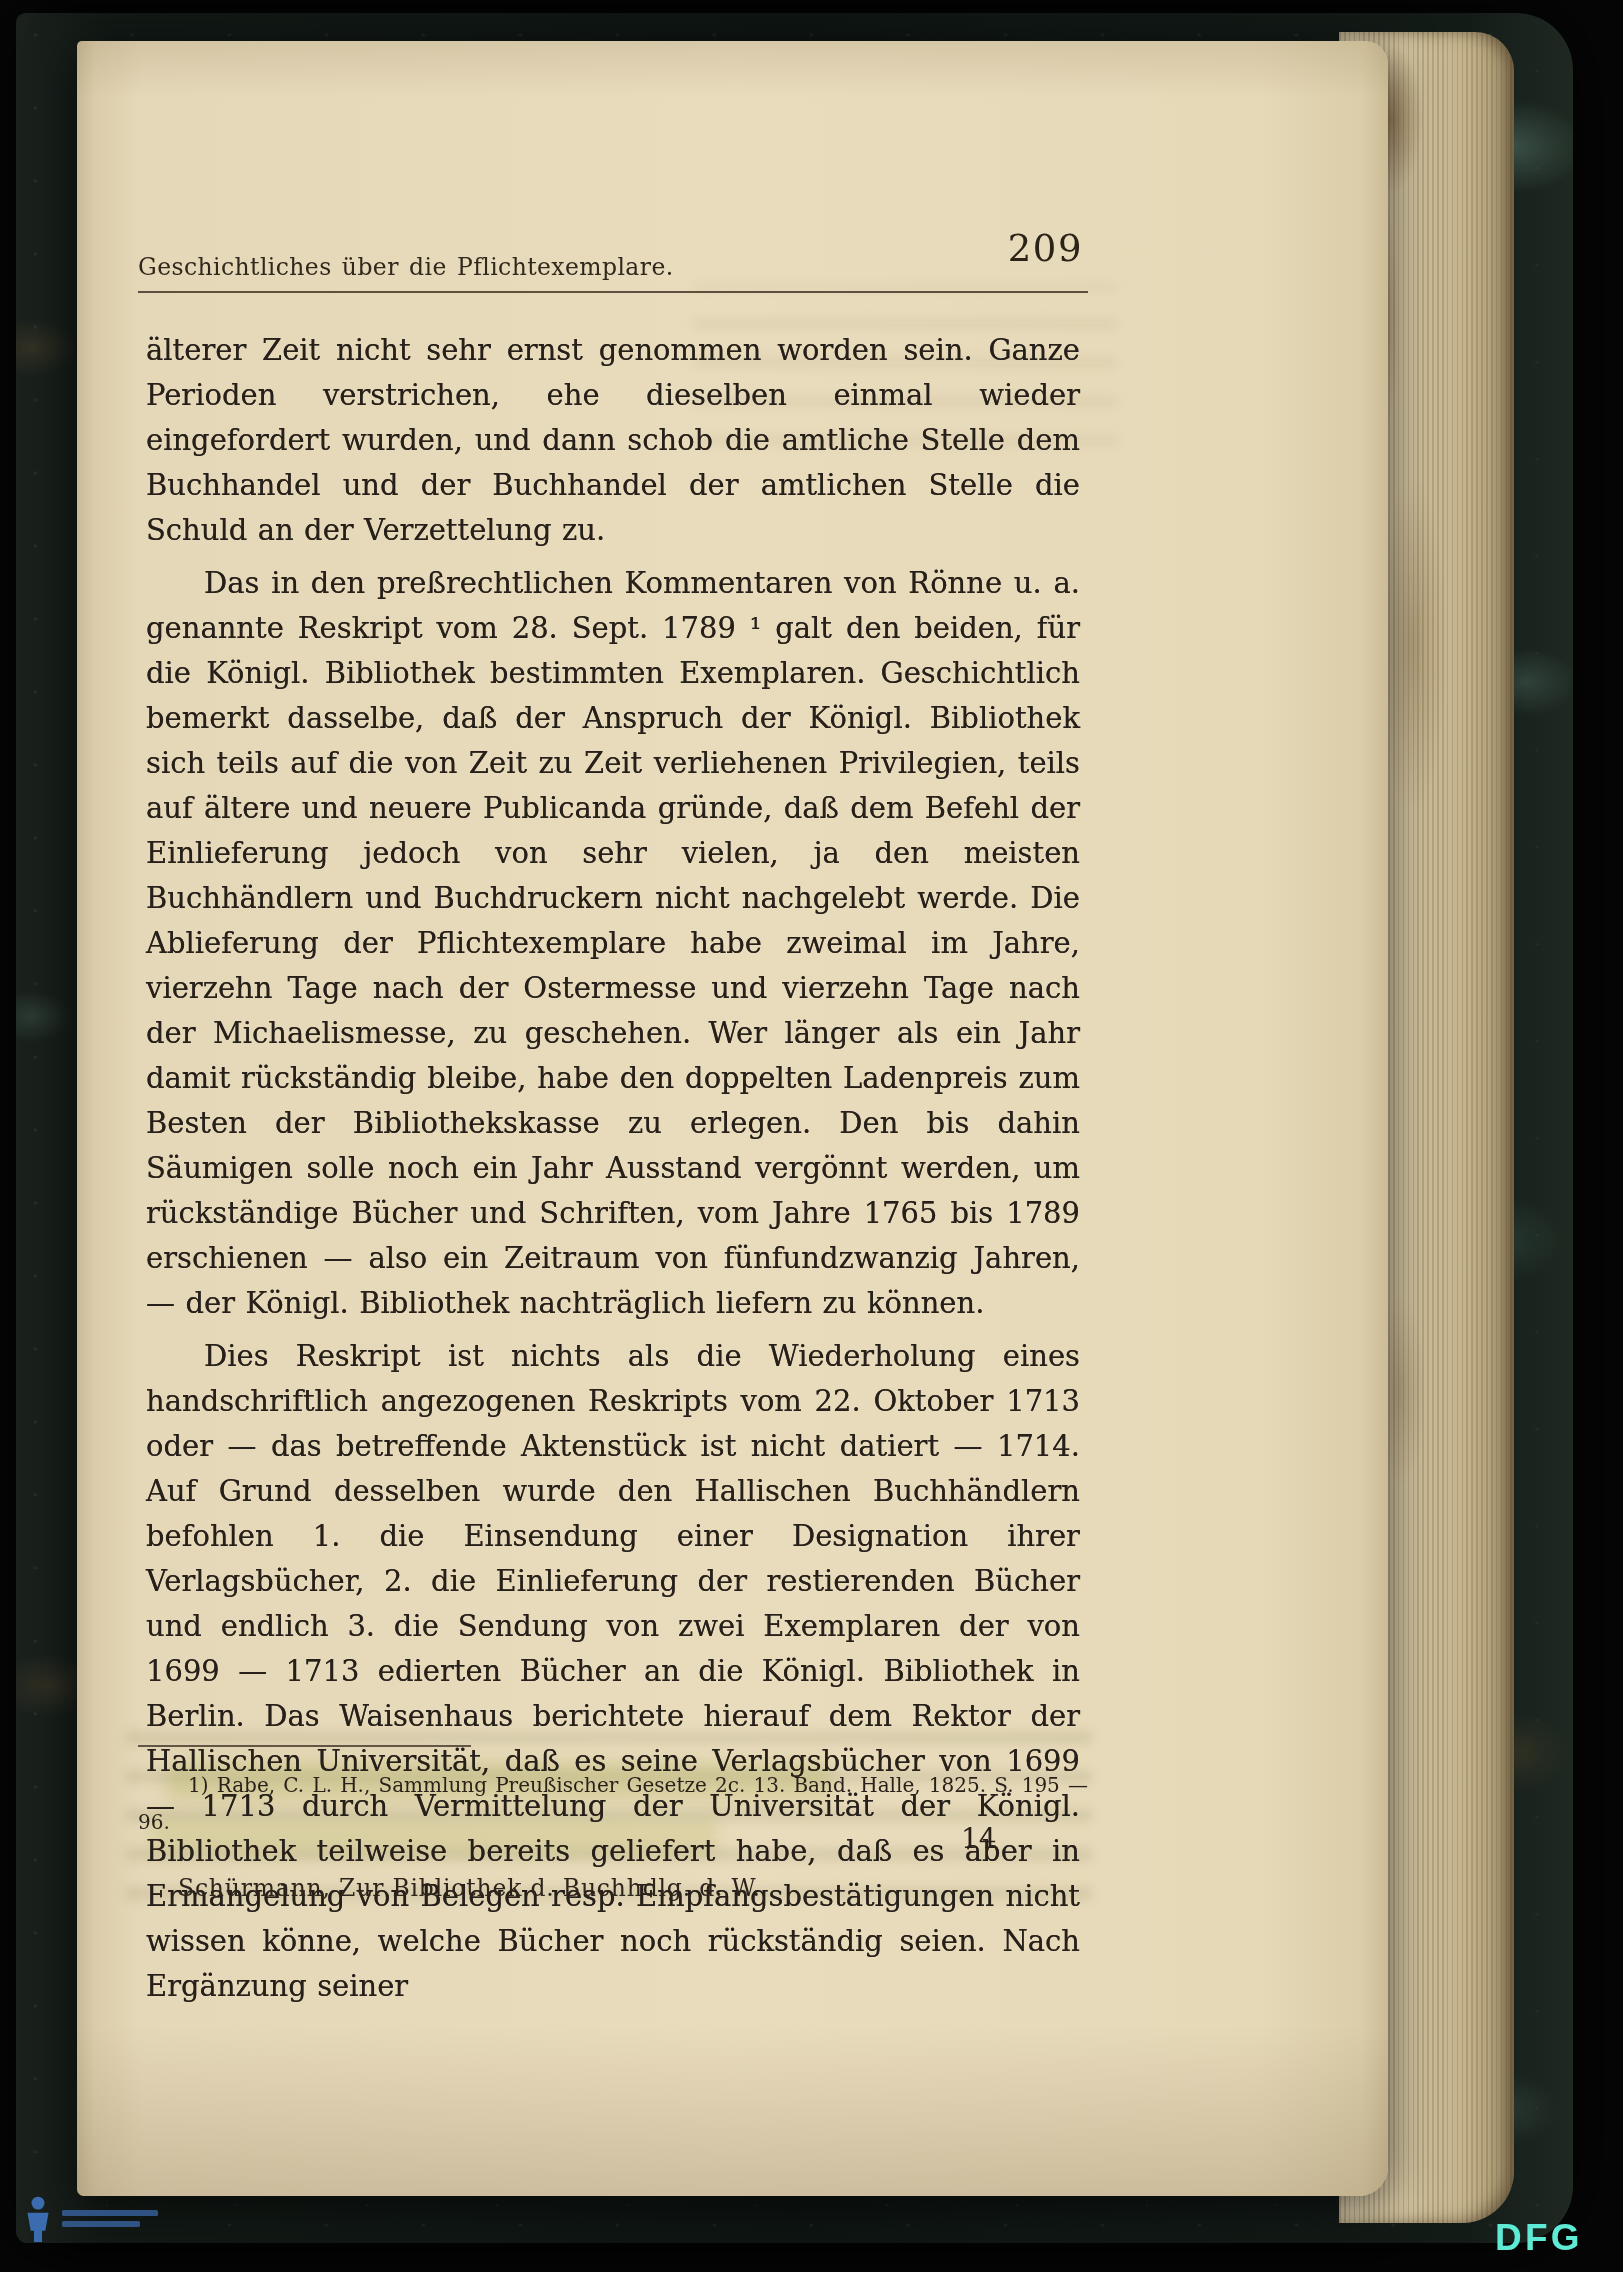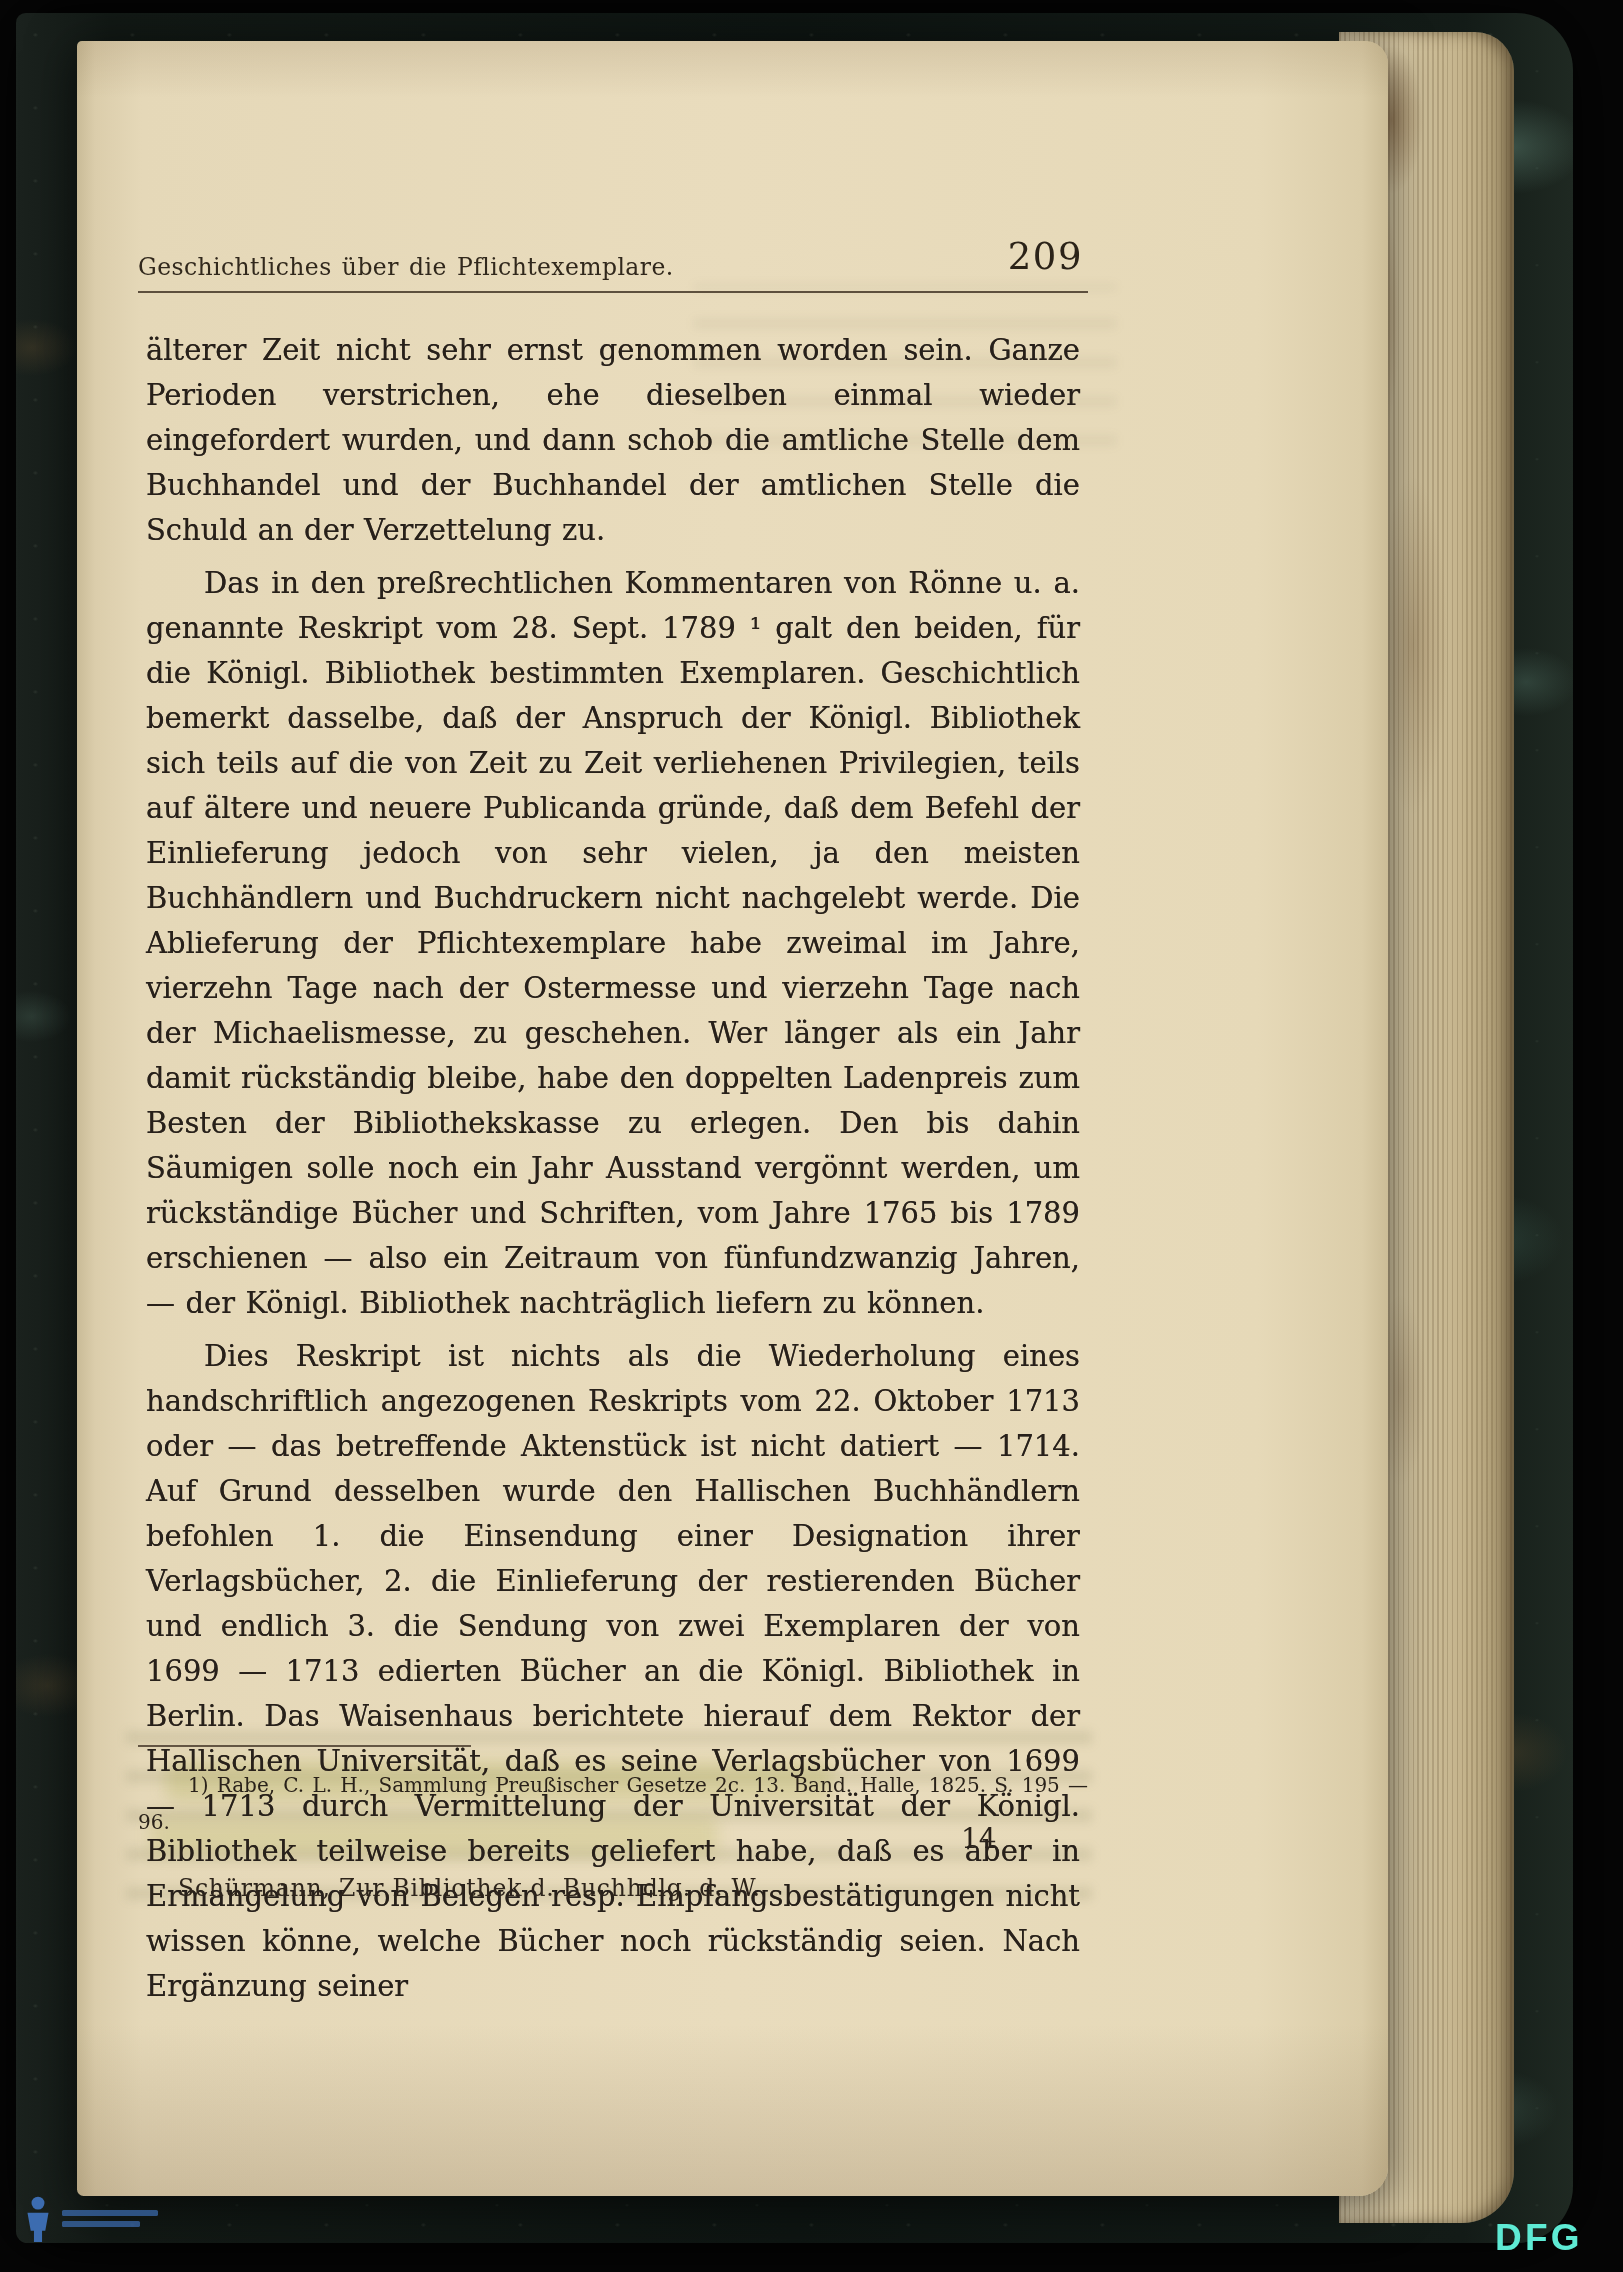--- a/index.html
+++ b/index.html
@@ -75,21 +75,21 @@
     background:repeating-linear-gradient(0deg, rgba(110,105,70,.07) 0 11.4px,
                transparent 11.4px 39px);filter:blur(4px);}
 
   
   .running-header{position:absolute;left:61px;top:200px;width:950px;height:45px;}
   .running-title{
     position:absolute;left:0;right:0;text-align:left;bottom:4.9px;
     font-size:23.5px;color:#31281c;letter-spacing:0.4px;word-spacing:2.4px;
   }
   .page-number{
-    position:absolute;right:4.9px;bottom:8px;font-size:37px;color:#2b2318;
+    position:absolute;right:4.9px;bottom:16px;font-size:37px;color:#2b2318;
     letter-spacing:1.6px;
   }
   .header-rule{
     position:absolute;left:61px;top:250px;width:950px;height:2.4px;
     background:#4e4030;opacity:.9;
   }
 
   
   .body-text{
     position:absolute;left:61px;top:279px;width:950px;

